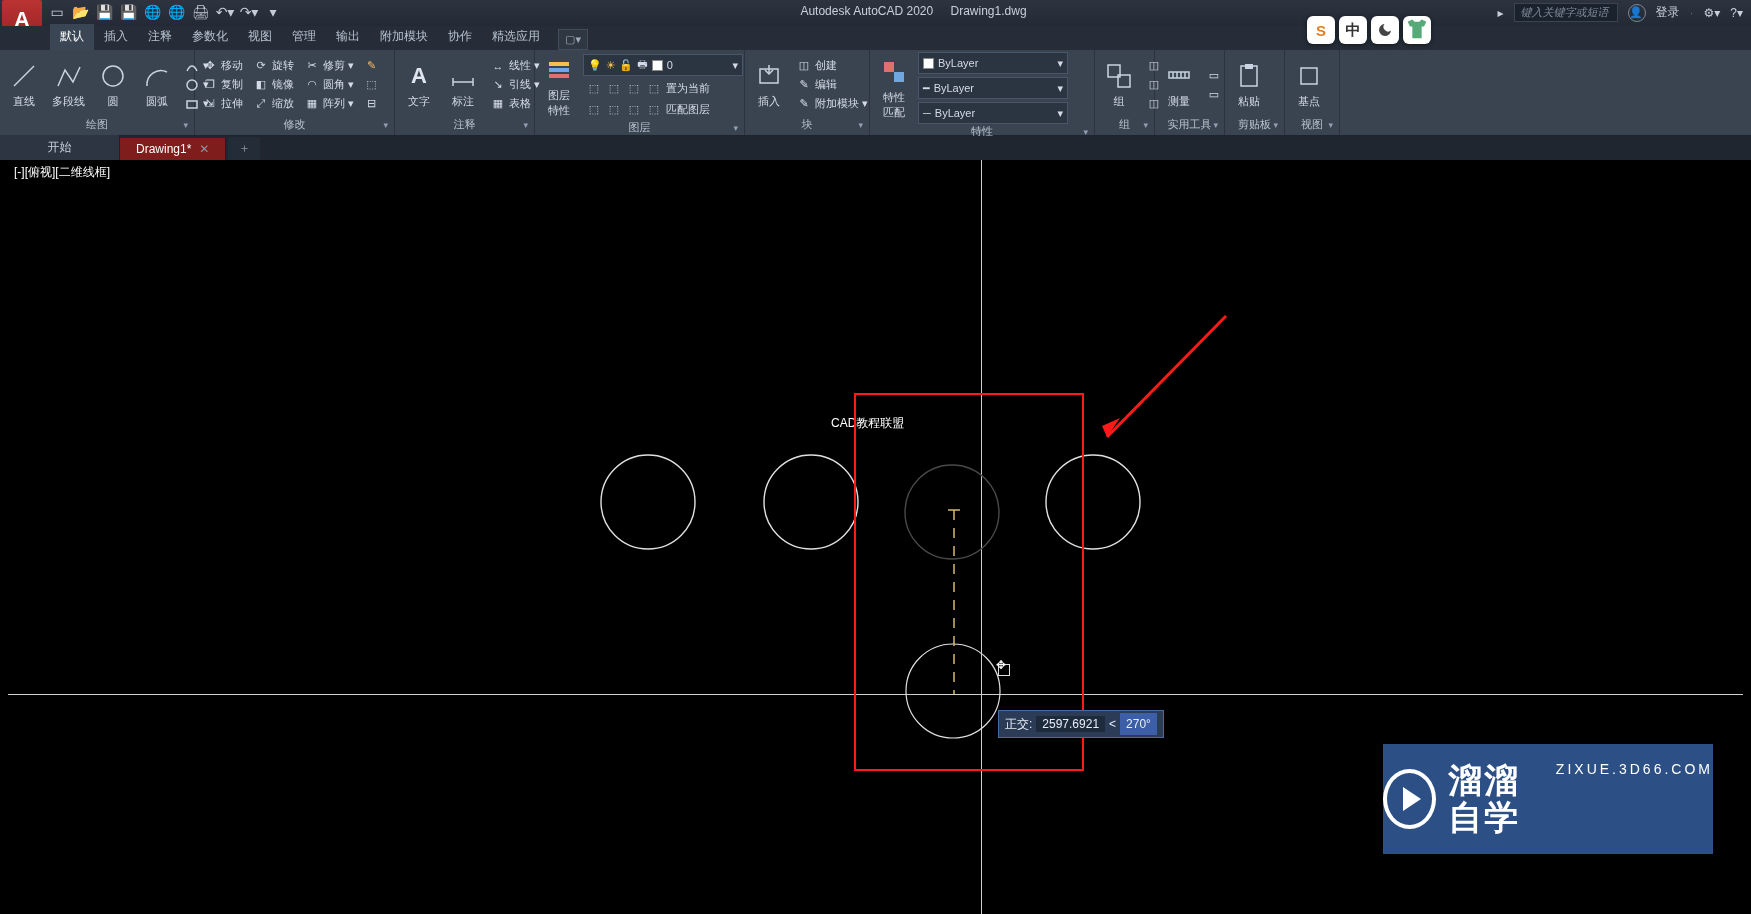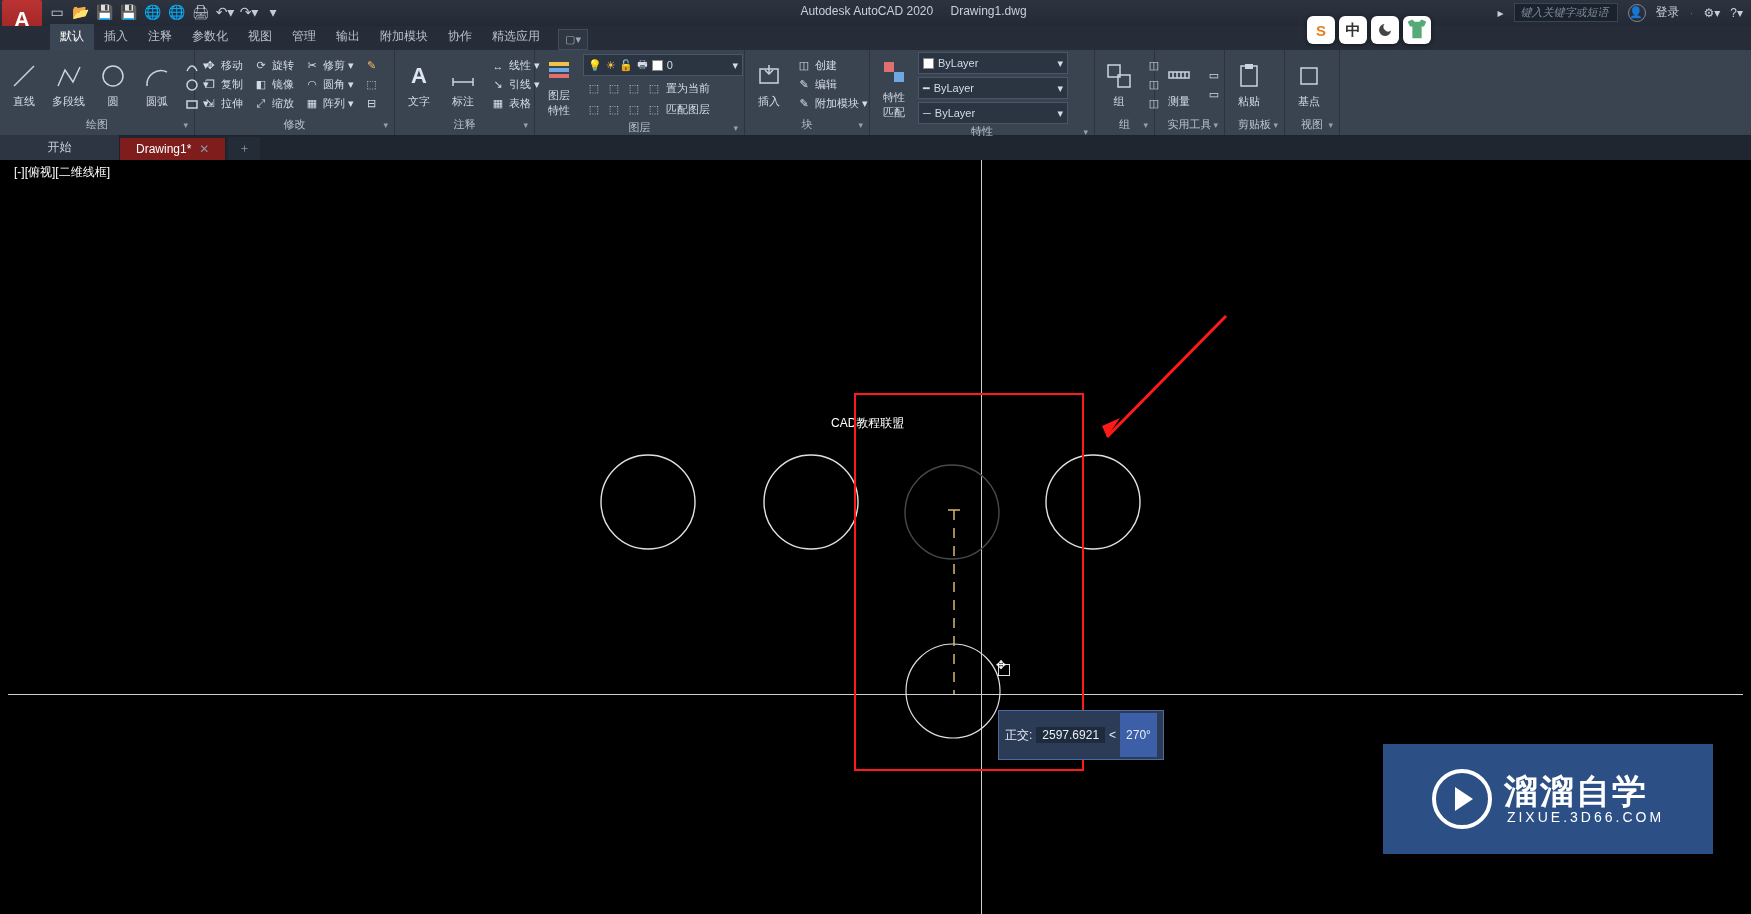--- a/index.html
+++ b/index.html
@@ -59,28 +59,28 @@
 
 
 .viewport { position:absolute; left:8px; top:160px; right:8px; bottom:0; background:#000; }
 .vp-label { position:absolute; left:6px; top:4px; font-size:12px; color:#fff; }
 .viewport svg { position:absolute; inset:0; width:100%; height:100%; }
 .cursor-cross-h { position:absolute; height:1px; background:#cfcfcf; }
 .cursor-cross-v { position:absolute; width:1px; background:#cfcfcf; }
 .sel-rect { position:absolute; border:2px solid #ff1a1a; }
 .dyn-input { position:absolute; background:#2c3c56; color:#e8eef7; font-size:12px; padding:2px 6px; border:1px solid #4a6b9f; display:flex; gap:4px; align-items:center; }
 .dyn-input .ro { background:#1e2b3d; padding:1px 6px; }
-.dyn-input .hl { background:#3d5fa8; padding:15px 6px; }
+.dyn-input .hl { background:#3d5fa8; padding:4px 6px; }
 
 
 .wm { position:absolute; right:30px; bottom:60px; width:330px; height:110px; background:#2c4f86; display:flex; align-items:center; justify-content:center; gap:12px; color:#fff; font-size:34px; font-weight:bold; letter-spacing:2px; }
 .wm .pb { width:60px; height:60px; border:4px solid #fff; border-radius:50%; display:flex; align-items:center; justify-content:center; }
 .wm .pb::before { content:""; width:0; height:0; border-left:18px solid #fff; border-top:12px solid transparent; border-bottom:12px solid transparent; margin-left:5px;}
 .wm .sub { font-size:14px; letter-spacing:3px; font-weight:normal; margin-left:3px;}
-.wm .col{display:flex;flex-direction:column;align-items:flex-start;line-height:1.1;}
+.wm .col{display:flex;flex-direction:row;align-items:flex-start;line-height:1.1;}
 .pick-box{position:absolute;width:12px;height:12px;border:1px solid #e0e0e0;}
 .pick-arrows{position:absolute;font-size:12px;color:#fff;}
 .dim-text{position:absolute;color:#fff;font-size:12px;}
 </style>
 </head>
 <body>
 <div class="app-wrap">
 
 <div class="titlebar">
   <div class="acad-icon">A</div>

